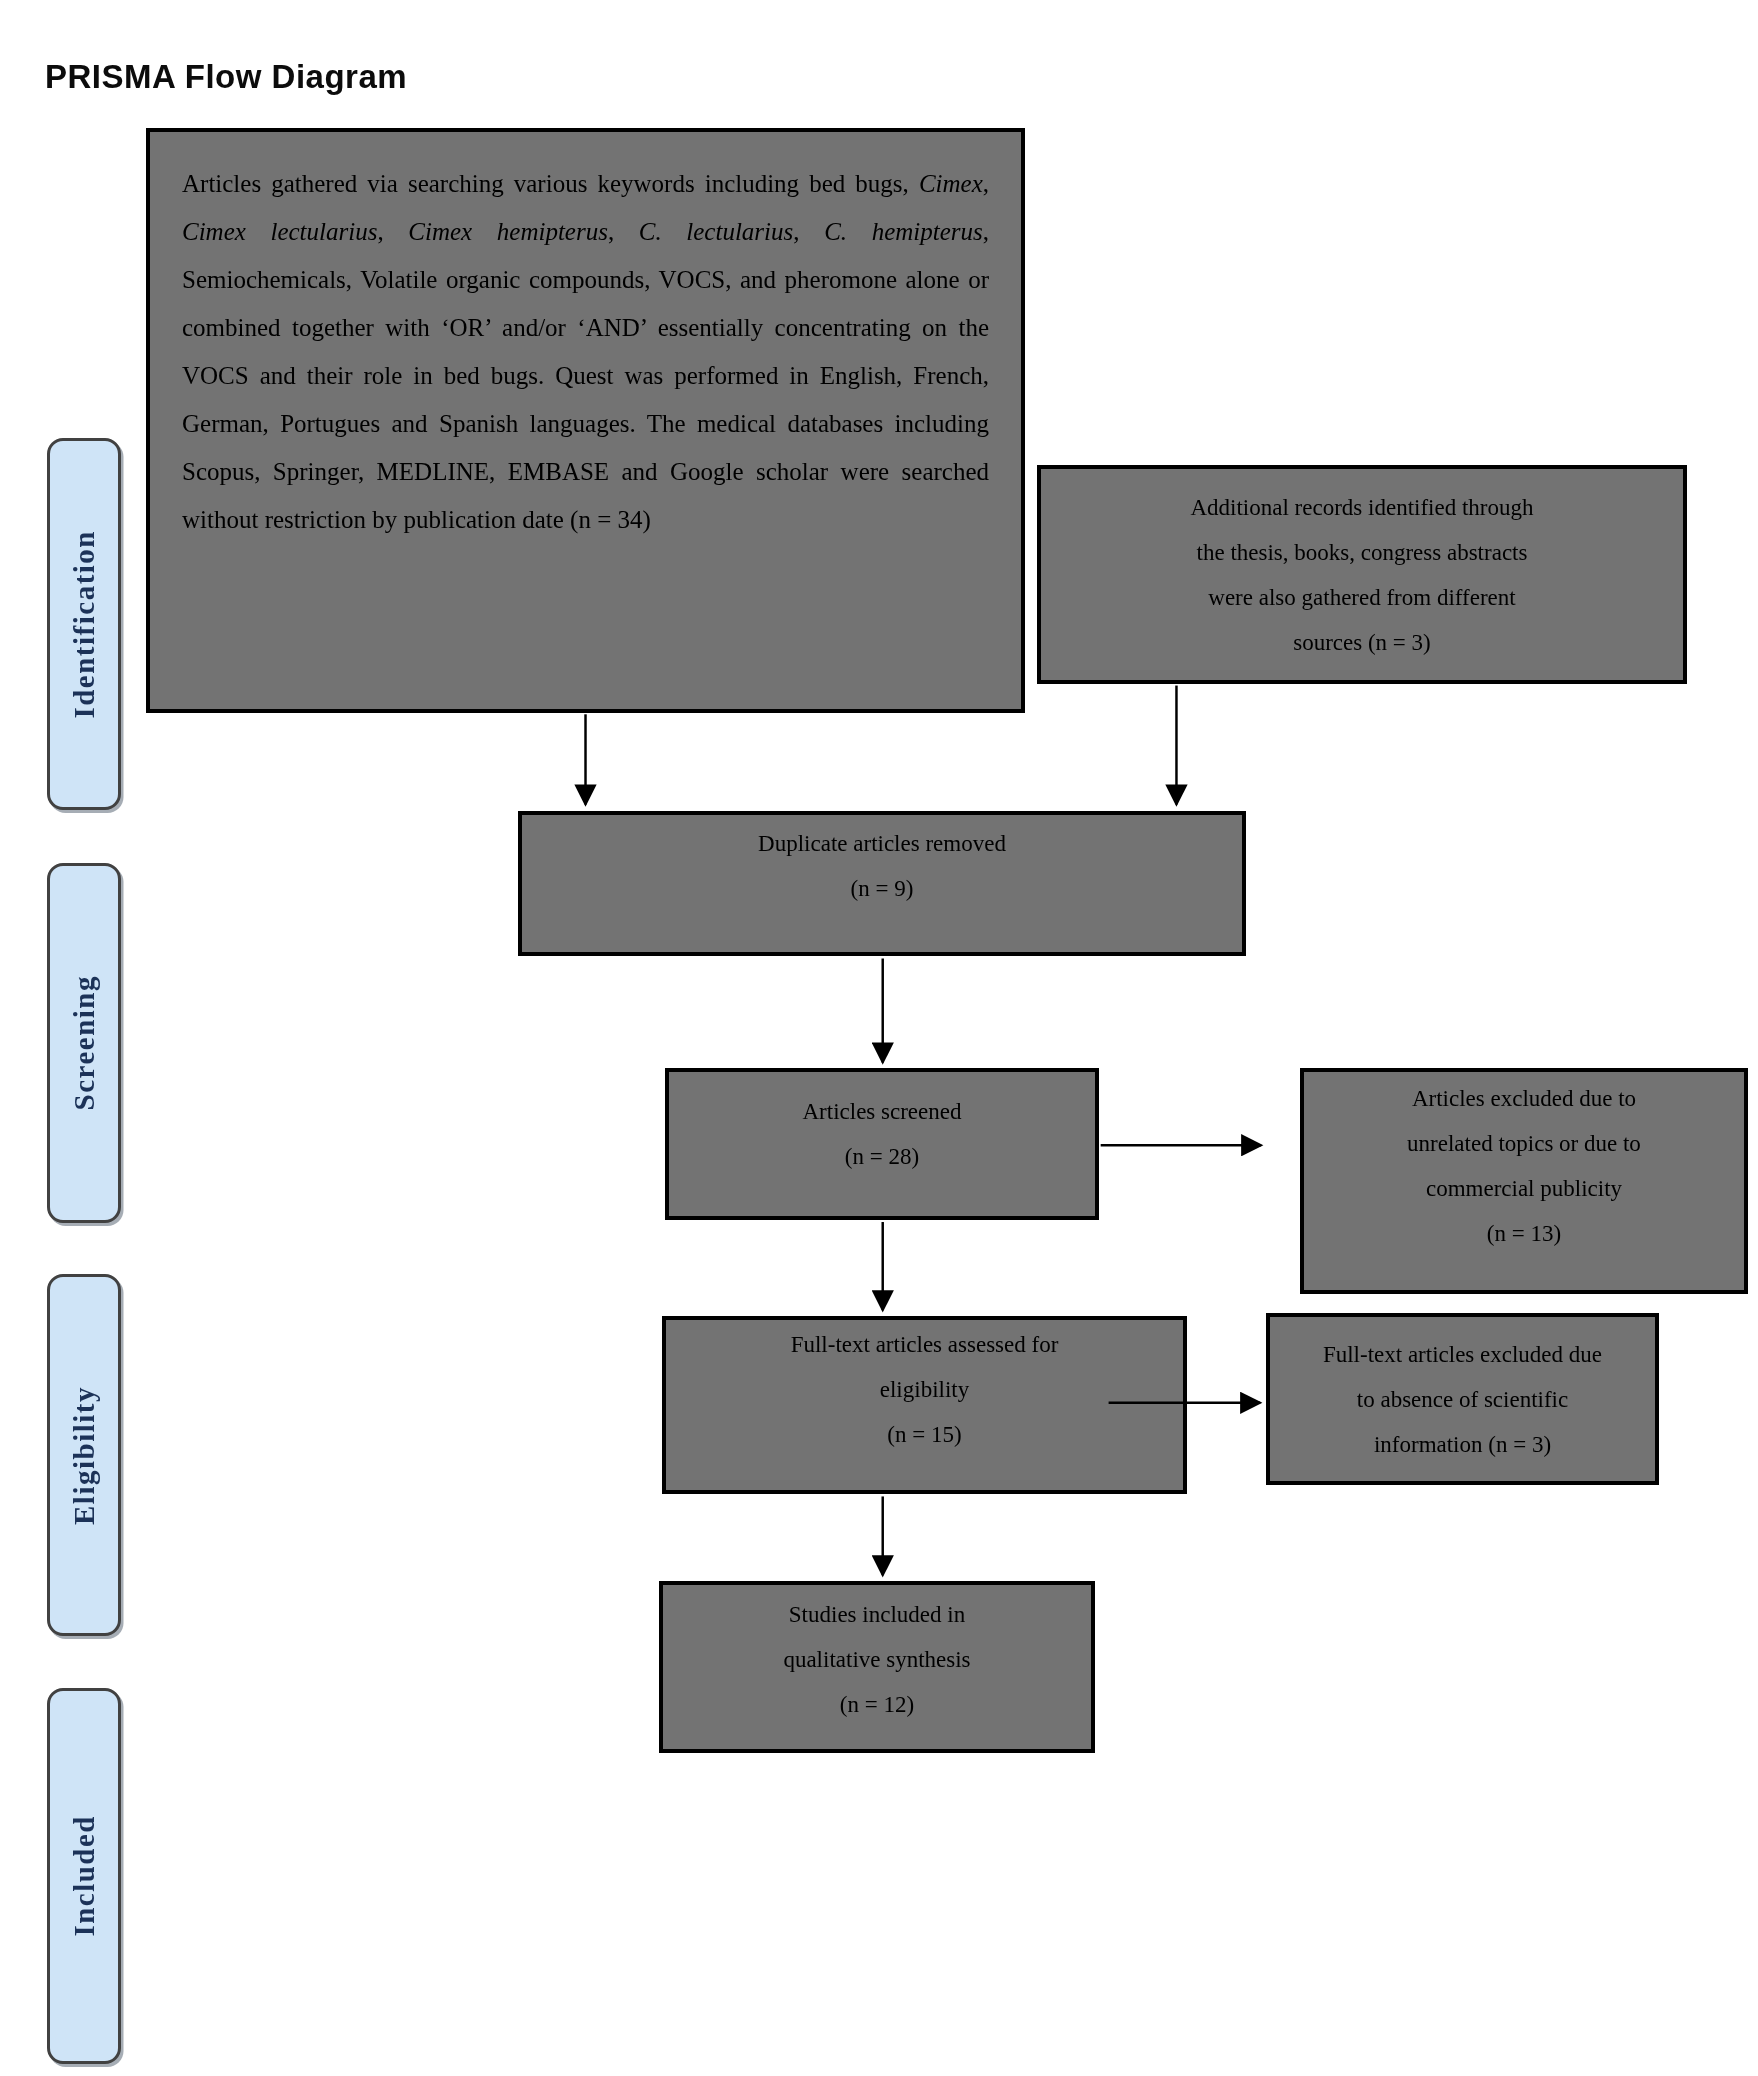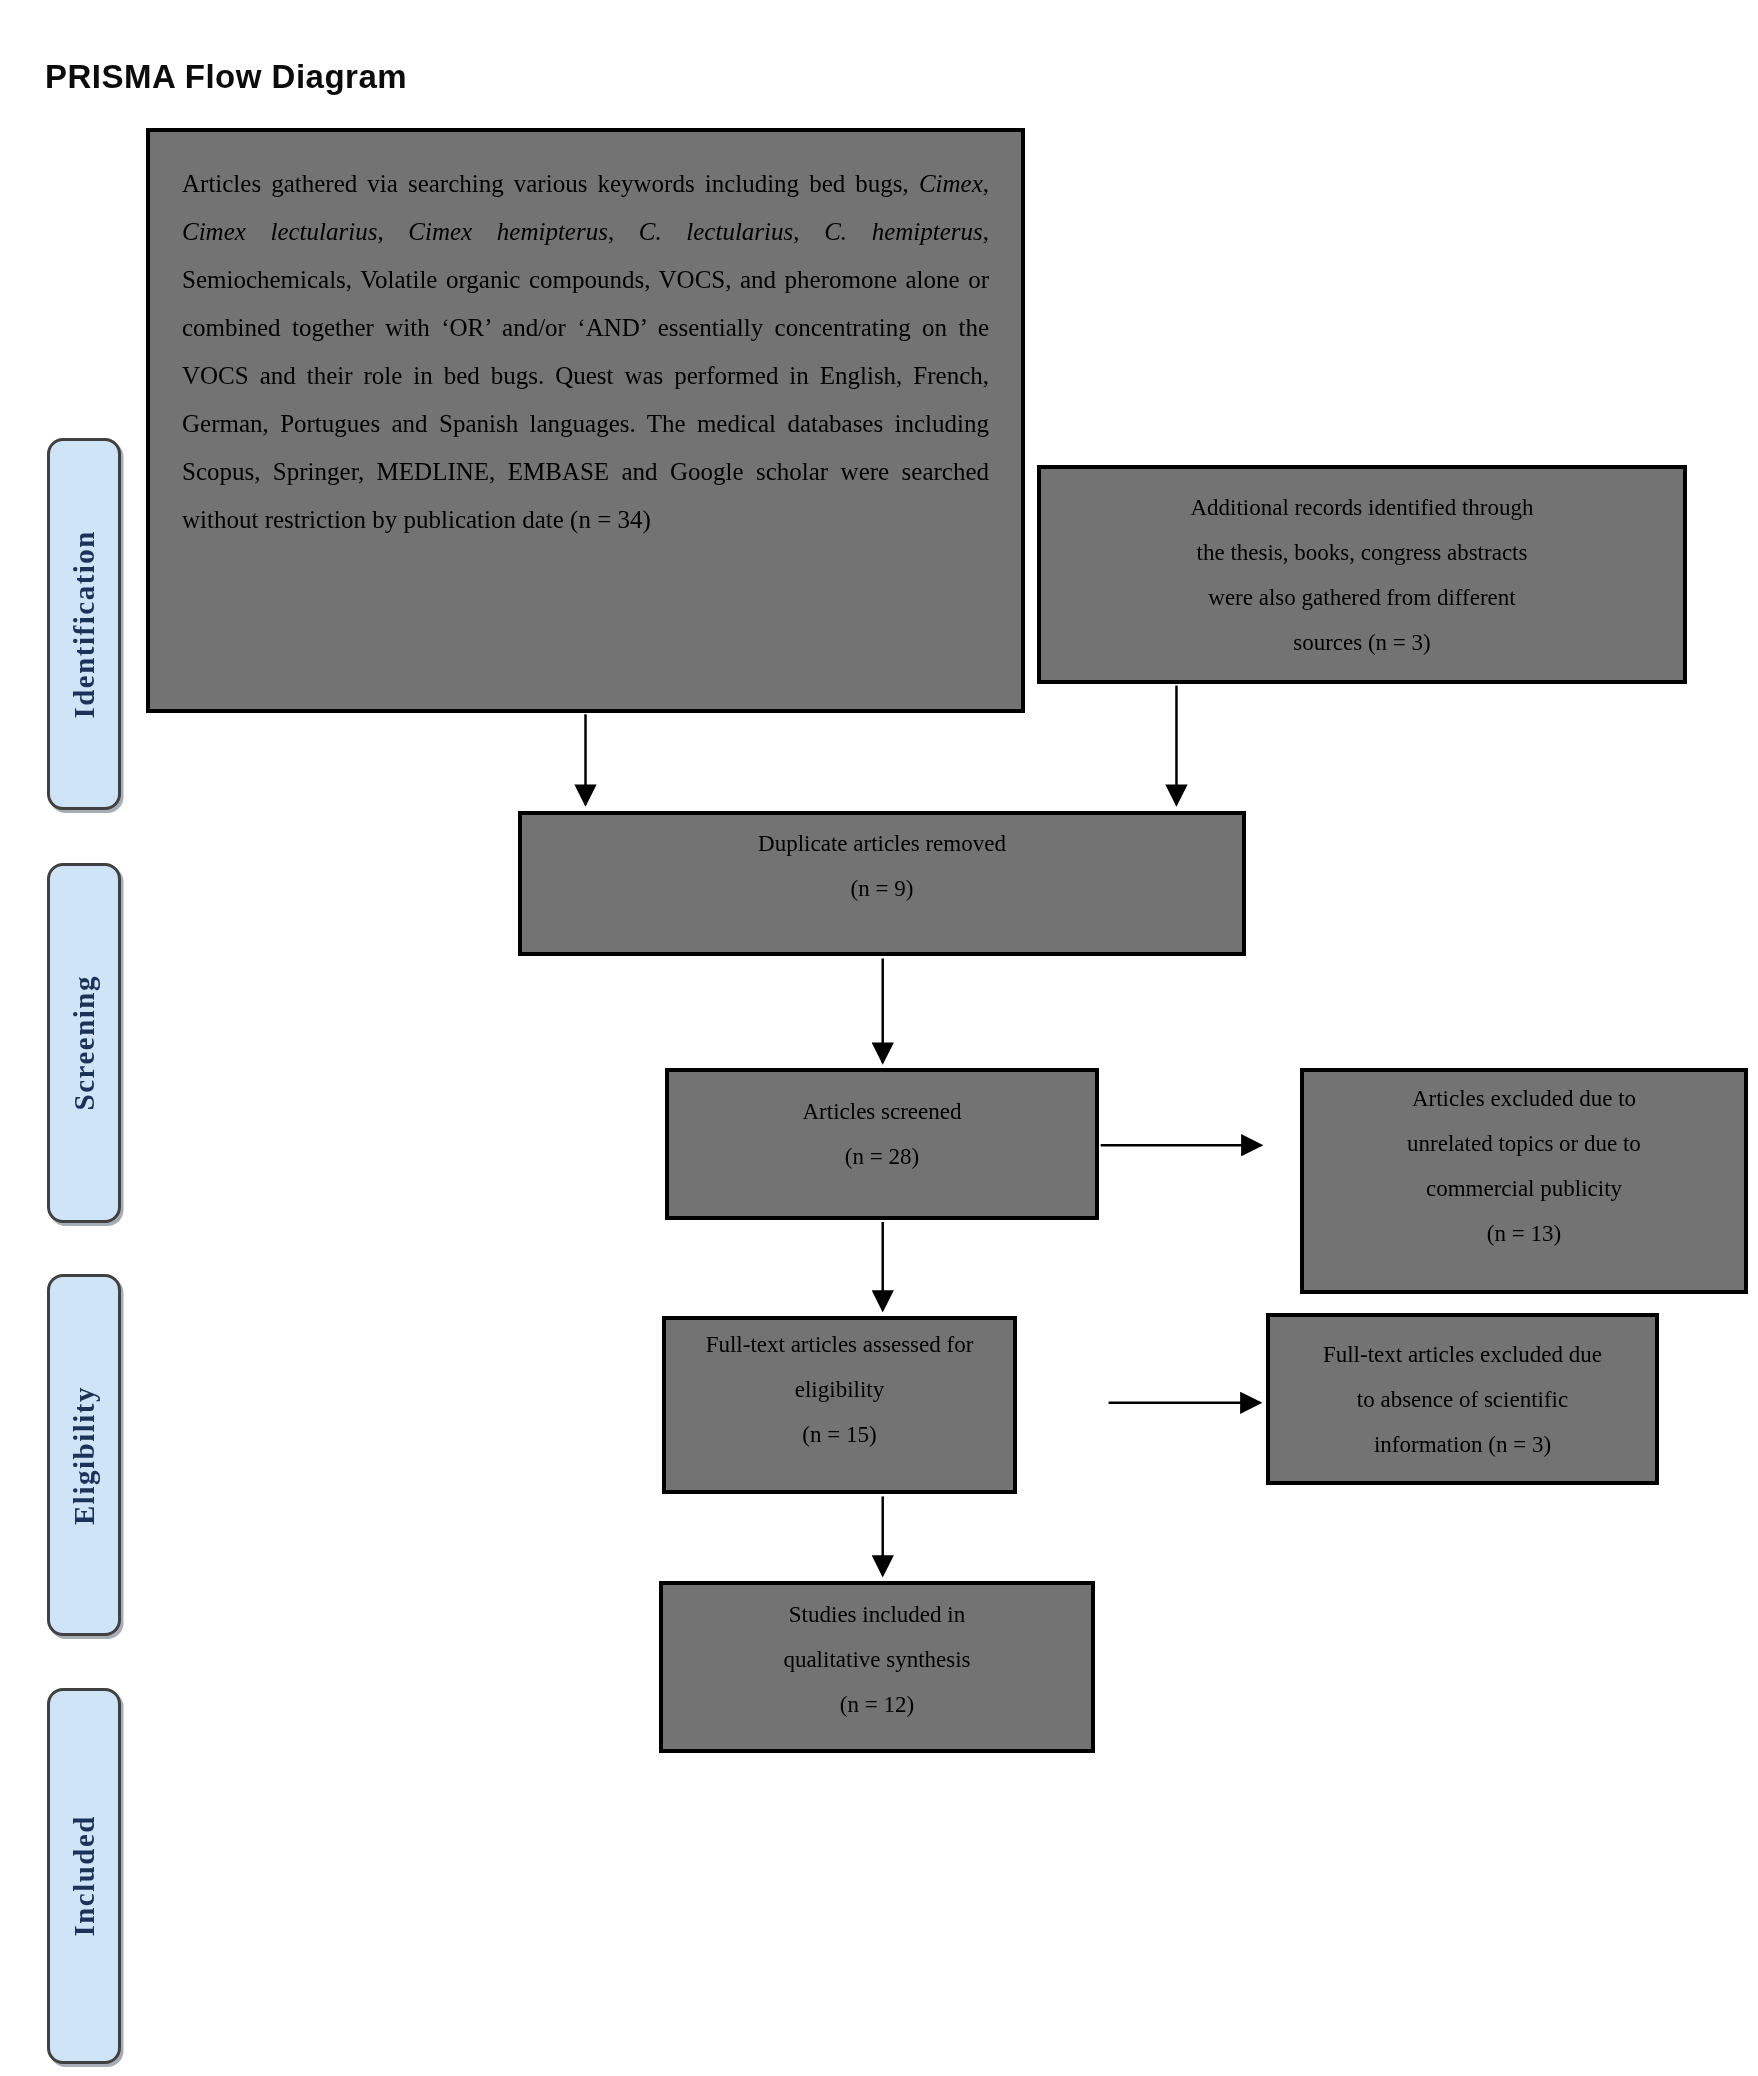--- a/index.html
+++ b/index.html
@@ -34,21 +34,21 @@
   }
   .box-search{
     left:146px;top:128px;width:879px;height:585px;
     padding:28px 32px;text-align:justify;
     font-size:25px;line-height:48px;
   }
   .box-additional{left:1037px;top:465px;width:650px;height:219px;padding:5px 20px;}
   .box-duplicate{left:518px;top:811px;width:728px;height:145px;padding-bottom:35px;}
   .box-screened{left:665px;top:1068px;width:434px;height:152px;padding-bottom:20px;}
   .box-excluded1{left:1267px;top:1068px;width:448px;height:226px;padding-bottom:30px;margin-left:33px;}
-  .box-fulltext{left:662px;top:1316px;width:355px;height:178px;padding-bottom:31px;}
+  .box-fulltext{left:662px;top:1316px;width:525px;height:178px;padding-bottom:31px;}
   .box-excluded2{left:1266px;top:1313px;width:393px;height:172px;padding:0 10px;}
   .box-studies{left:659px;top:1581px;width:436px;height:172px;padding-bottom:15px;}
   .stage{
     position:absolute;left:47px;width:74px;box-sizing:border-box;
     background:var(--stage-fill);
     border:3.5px solid var(--stage-border);
     border-radius:16px;
     box-shadow:2.5px 3px 0 var(--stage-shadow);
     display:flex;align-items:center;justify-content:center;
   }

